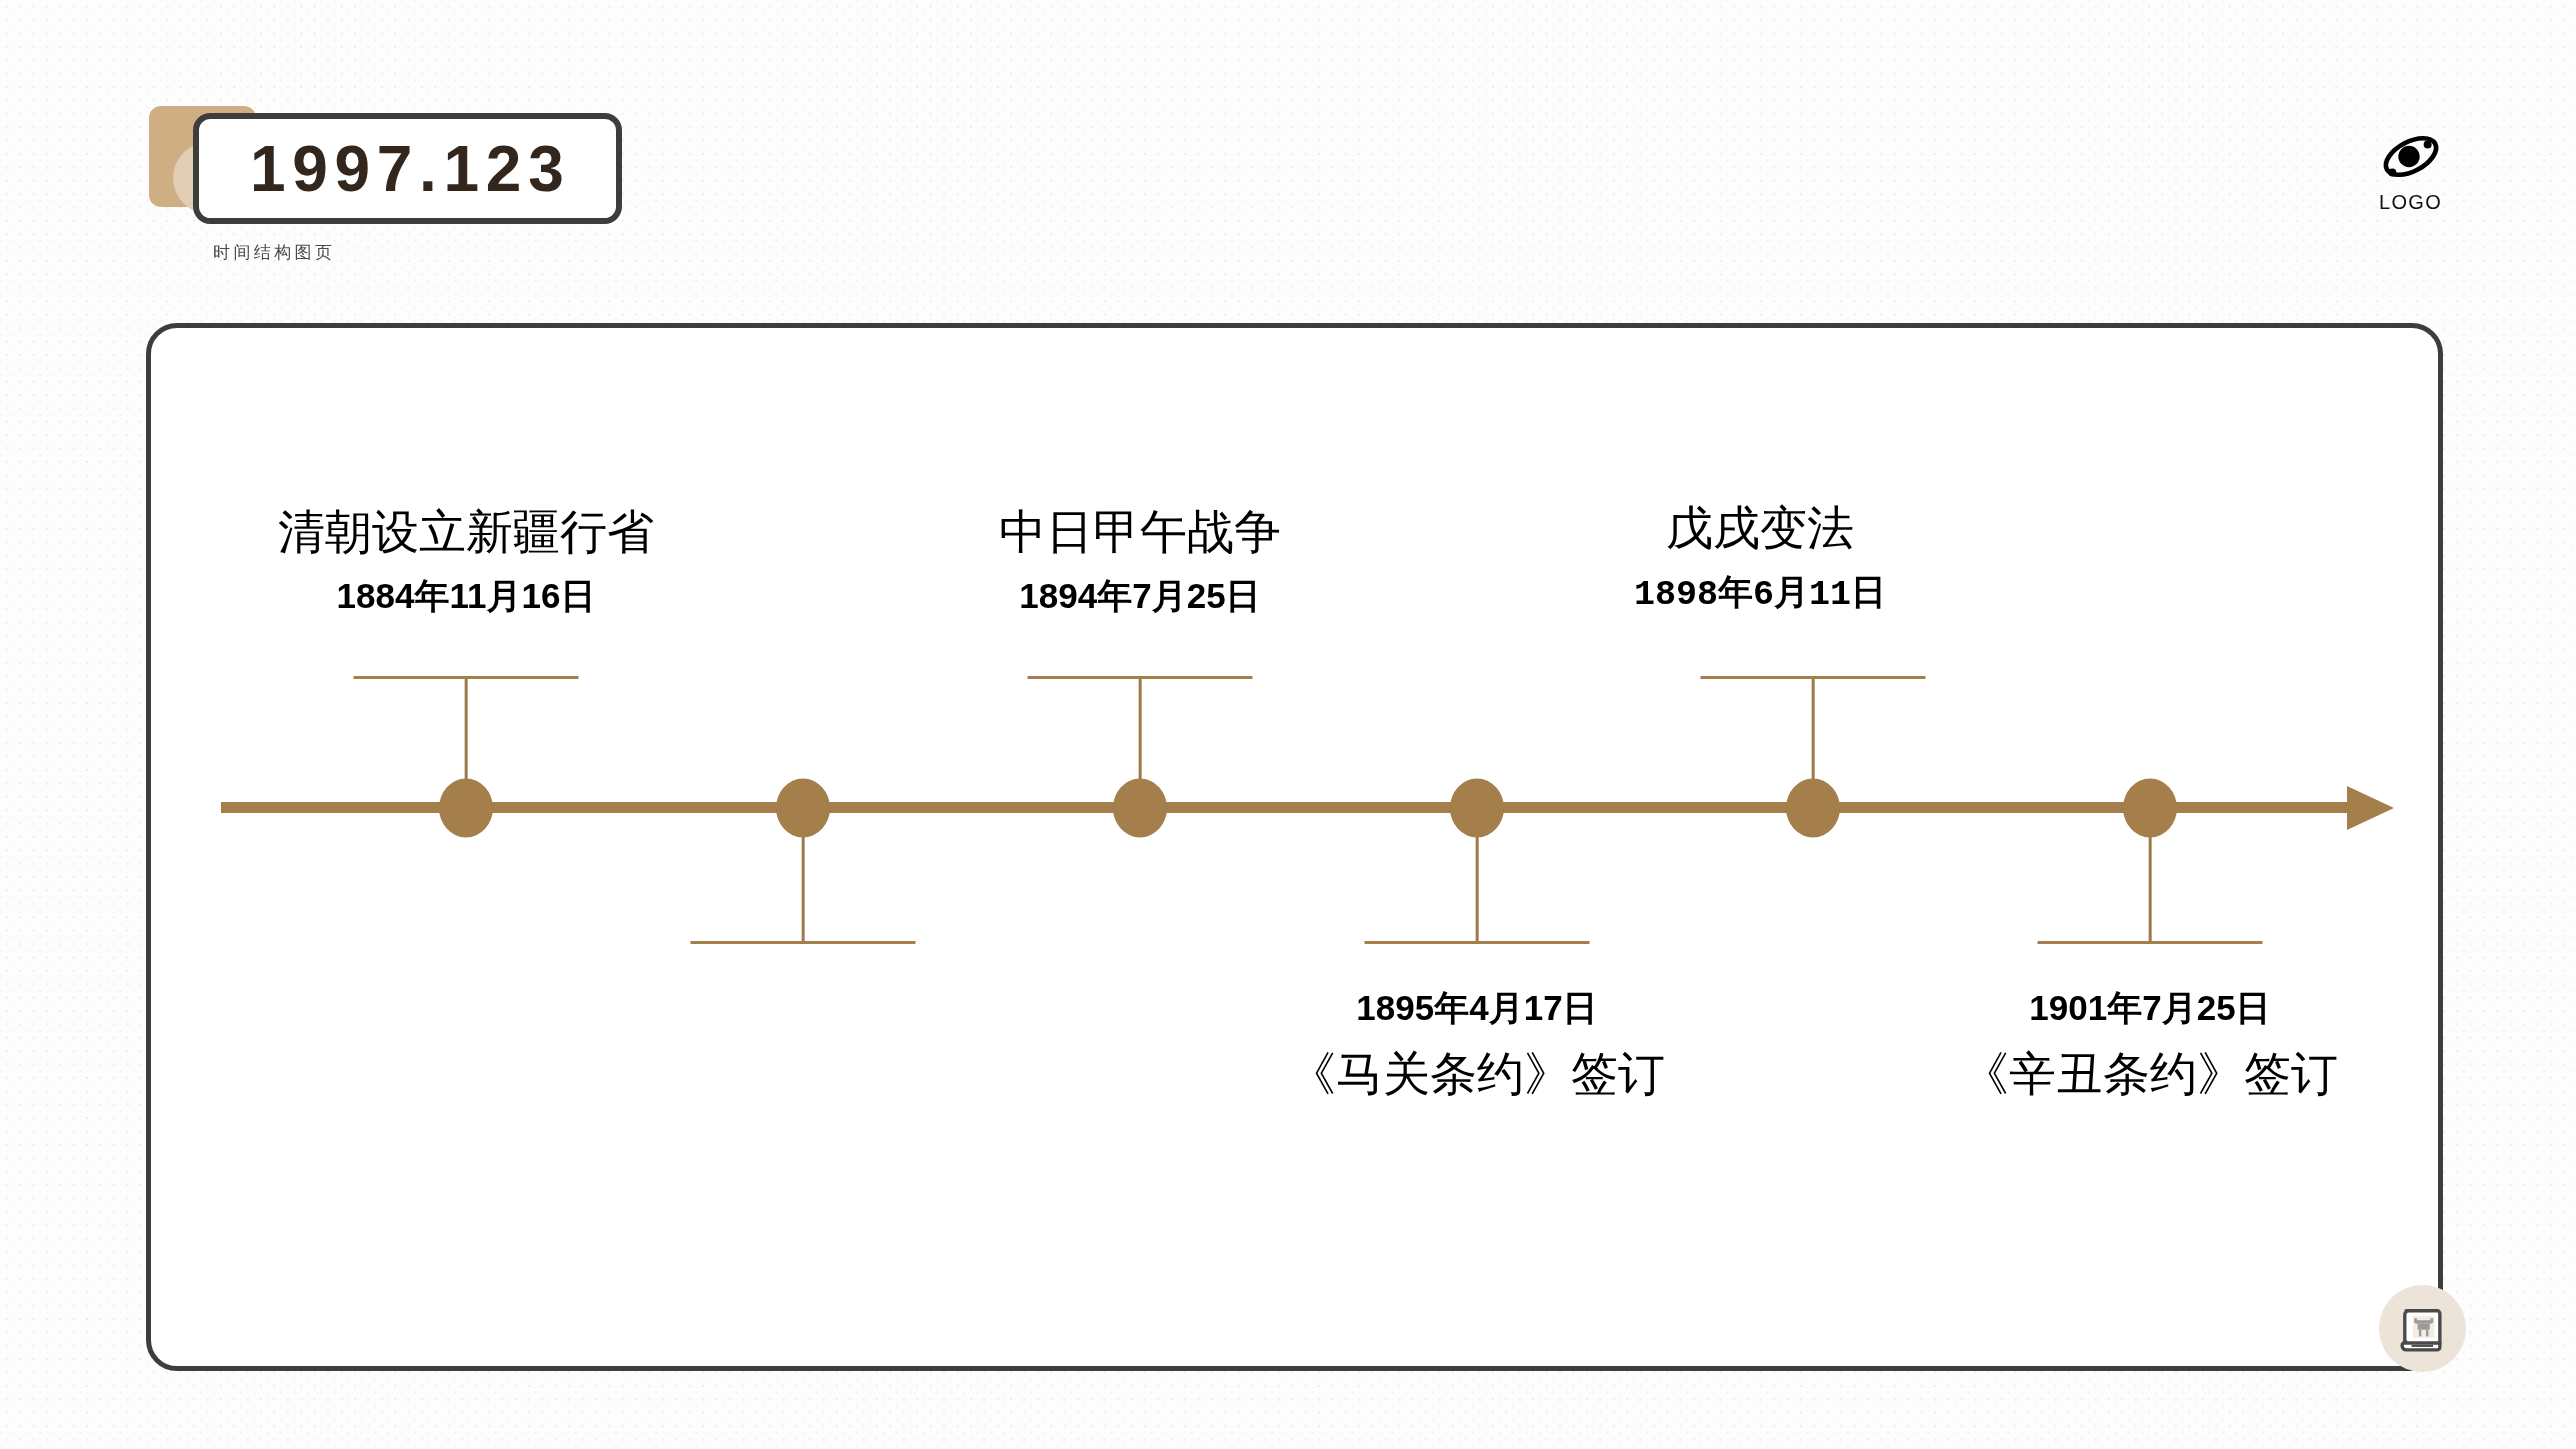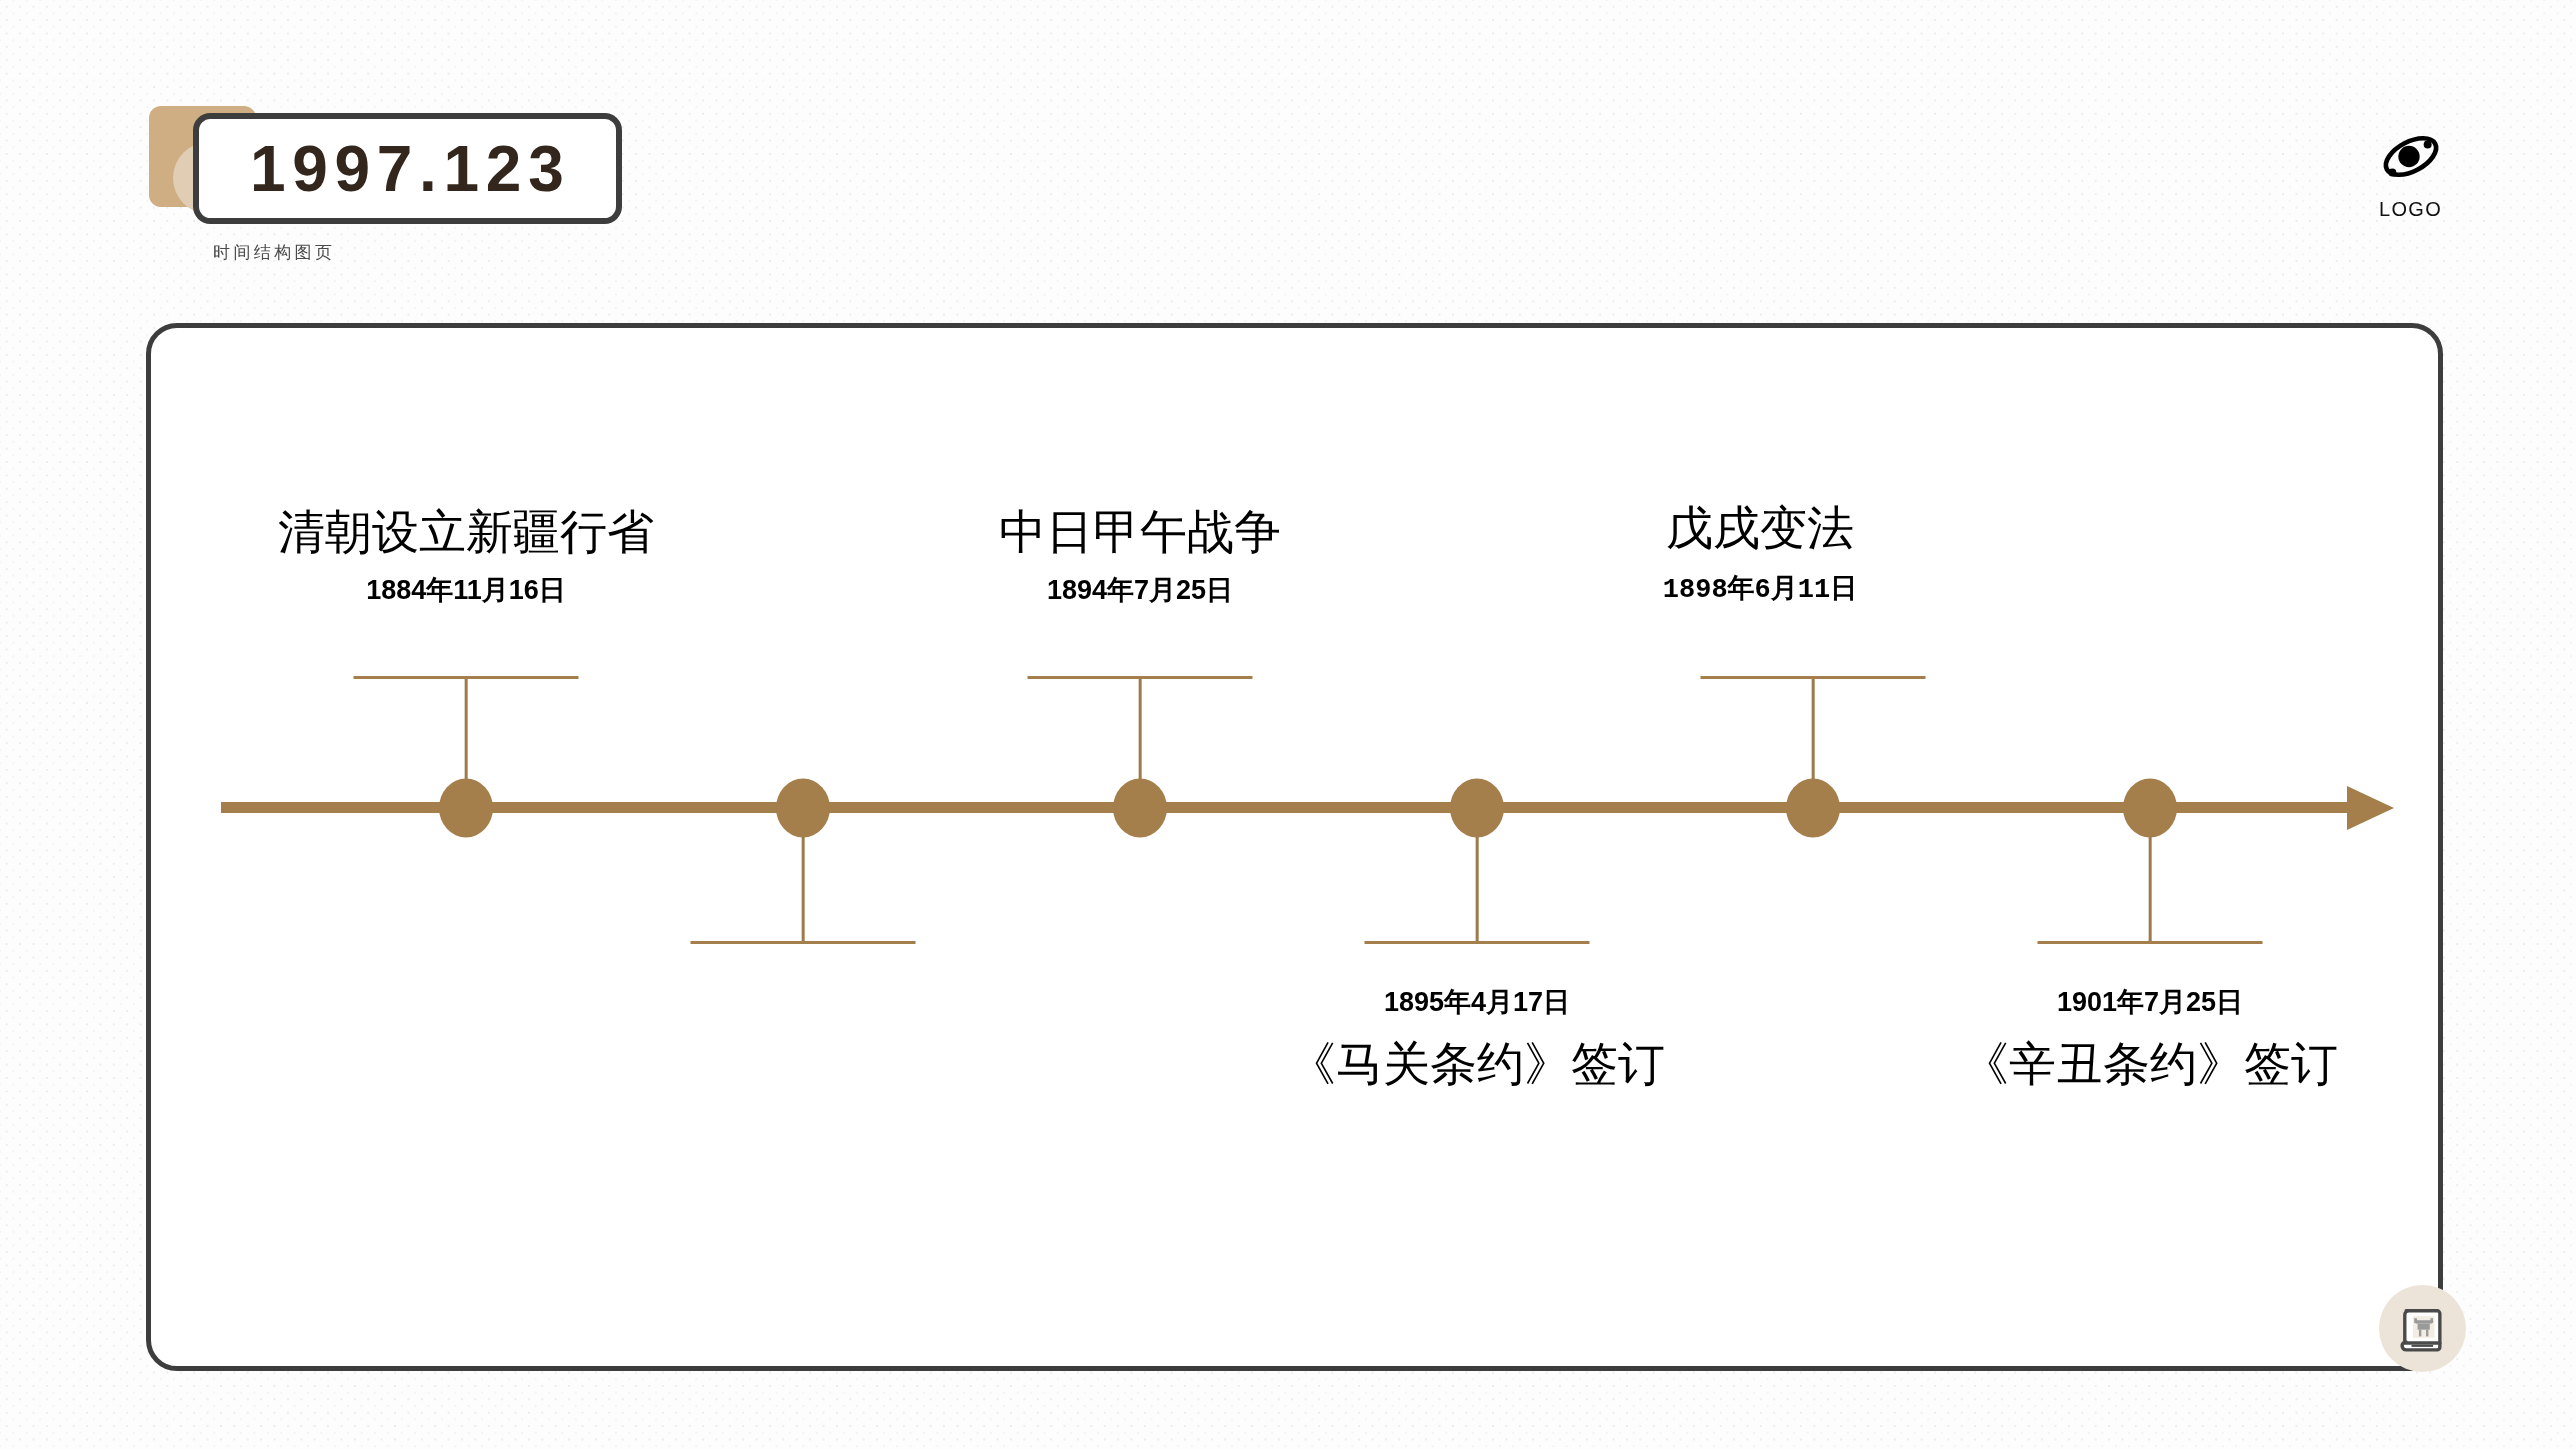--- a/index.html
+++ b/index.html
@@ -57,21 +57,21 @@
     width:201px;
     font-size:17px; color:#4a4a4a;
     letter-spacing:3.4px; line-height:1.22;
     word-break:break-all;
   }
 
   
   #logo{ position:absolute; left:2360px; top:131px; width:101px; text-align:center; }
   #logo svg{ display:block; margin:0 auto; }
   #logo .logo-text{
-    font-size:20px; color:#111; letter-spacing:1.3px; margin-top:12px;
+    font-size:20px; color:#111; letter-spacing:1.3px; margin-top:5px;
   }
 
   
   #frame{
     position:absolute; left:146px; top:323px;
     width:2297px; height:1048px;
     background:#ffffff;
     border:5.4px solid #3d3d3d;
     border-radius:31px;
   }
@@ -118,21 +118,21 @@
     position:absolute;
     transform:translateX(-50%);
     text-align:center;
     white-space:nowrap;
     color:#000;
   }
   .label .event{
     font-size:47px; font-weight:400; line-height:1.18;
   }
   .label .date{
-    font-size:27px; font-weight:bold; line-height:1.18;
+    font-size:35px; font-weight:bold; line-height:1.18;
   }
   .label.above .event{ margin-bottom:16px; }
   .label.below .date{ margin-bottom:17.4px; }
 
   
   #book-badge{
     position:absolute; left:2379px; top:1285px;
     width:87px; height:87px;
     background:#ece4d8; border-radius:50%;
     display:flex; align-items:center; justify-content:center;

